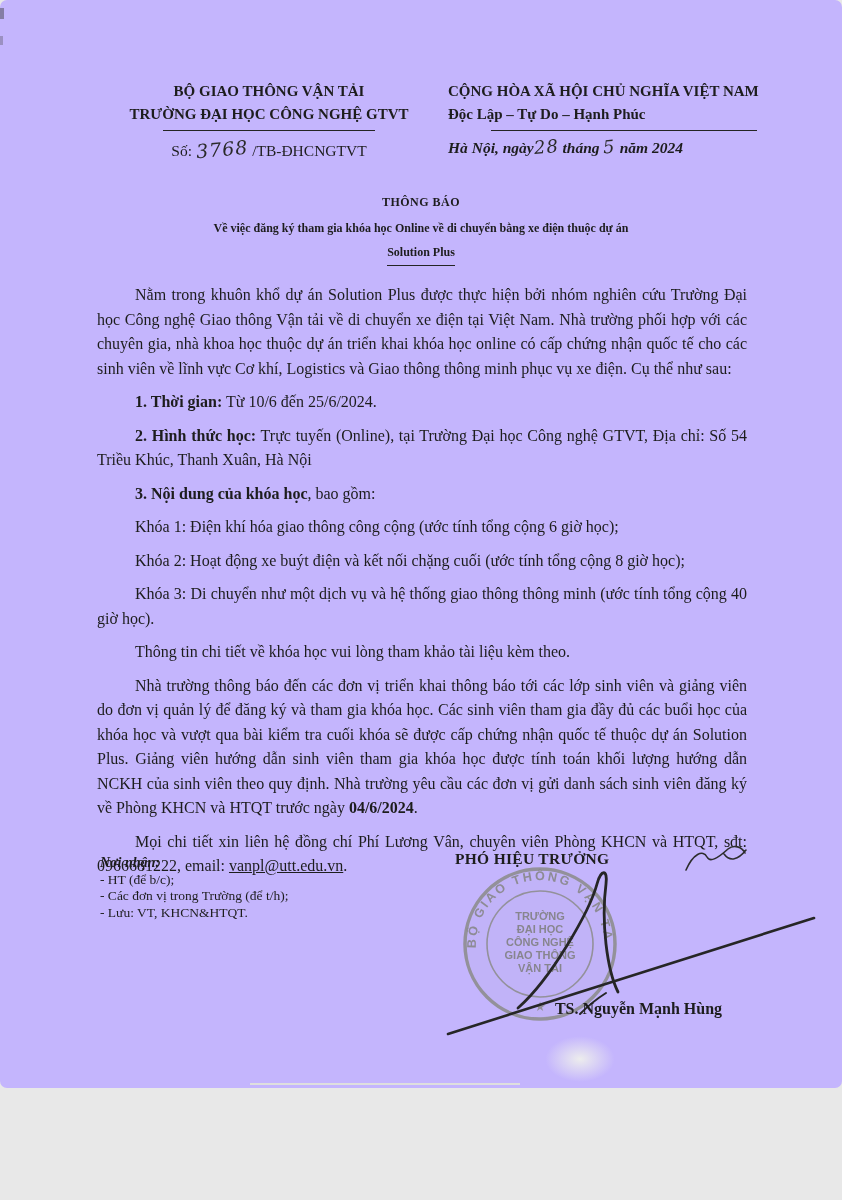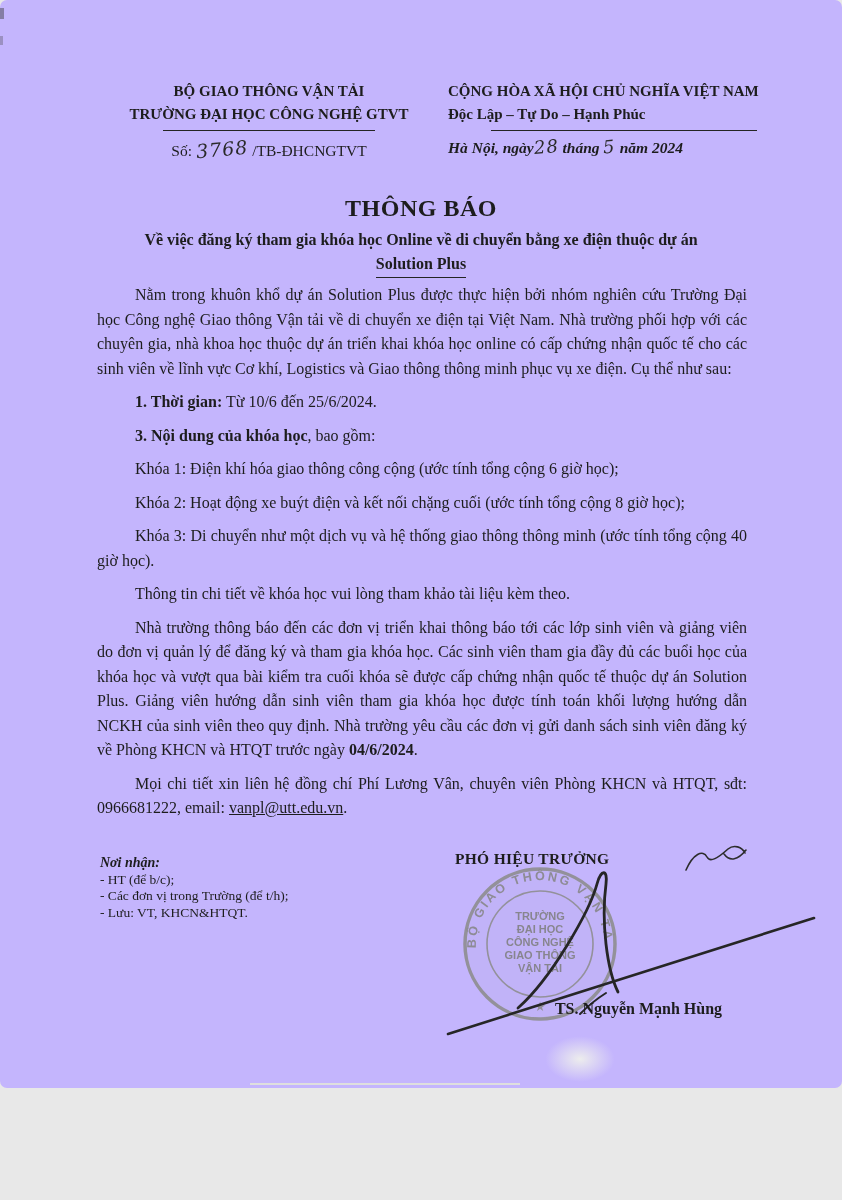--- a/index.html
+++ b/index.html
@@ -23,22 +23,22 @@
   .so-line { font-size:15.5px; margin-top:7px; }
   .hand {
     font-family:"DejaVu Serif",serif; font-style:italic;
     font-size:19px; font-weight:500; color:#2a2a2a;
     display:inline-block; transform:rotate(-5deg); letter-spacing:1px;
   }
   .date-line { font-style:italic; font-weight:600; font-size:15.5px; margin-top:5px; white-space:nowrap; }
   .date-line .hand { font-size:18px; }
   
   .title-block { position:absolute; top:195px; left:0; right:0; text-align:center; }
-  .doc-title { font-size:24px; font-weight:bold; margin:0; letter-spacing:0.5px; }
-  .doc-sub { font-size:16px; font-weight:bold; line-height:24px; margin-top:6px; }
+  .doc-title { font-size:12px; font-weight:bold; margin:0; letter-spacing:0.5px; }
+  .doc-sub { font-size:12px; font-weight:bold; line-height:24px; margin-top:6px; }
   .doc-sub .u { border-bottom:1.7px solid #242424; padding-bottom:1px; display:inline-block; }
   
   .body-text {
     position:absolute; top:274px; left:88px; width:668px;
     font-size:16px; line-height:24.5px; text-align:justify;
   }
   .body-text p { margin:9px; text-indent:38px; }
   .b { font-weight:bold; }
   .u-link { text-decoration:underline; color:#1d1d1d; }
   
@@ -90,20 +90,21 @@
     <div class="doc-title">THÔNG BÁO</div>
     <div class="doc-sub">
       <span>Về việc đăng ký tham gia khóa học Online về di chuyển bằng xe điện thuộc dự án</span><br>
       <span class="u">Solution Plus</span>
     </div>
   </div>
 
   <div class="body-text">
     <p>Nằm trong khuôn khổ dự án Solution Plus được thực hiện bởi nhóm nghiên cứu Trường Đại học Công nghệ Giao thông Vận tải về di chuyển xe điện tại Việt Nam. Nhà trường phối hợp với các chuyên gia, nhà khoa học thuộc dự án triển khai khóa học online có cấp chứng nhận quốc tế cho các sinh viên về lĩnh vực Cơ khí, Logistics và Giao thông thông minh phục vụ xe điện. Cụ thể như sau:</p>
     <p><span class="b">1. Thời gian:</span><span> Từ 10/6 đến 25/6/2024.</span></p>
+    <p><span class="b">2. Hình thức học:</span><span> Trực tuyến (Online), tại Trường Đại học Công nghệ GTVT, Địa chỉ: Số 54 Triều Khúc, Thanh Xuân, Hà Nội</span></p>
     <p><span class="b">3. Nội dung của khóa học</span><span>, bao gồm:</span></p>
     <p>Khóa 1: Điện khí hóa giao thông công cộng (ước tính tổng cộng 6 giờ học);</p>
     <p>Khóa 2: Hoạt động xe buýt điện và kết nối chặng cuối (ước tính tổng cộng 8 giờ học);</p>
     <p>Khóa 3: Di chuyển như một dịch vụ và hệ thống giao thông thông minh (ước tính tổng cộng 40 giờ học).</p>
     <p>Thông tin chi tiết về khóa học vui lòng tham khảo tài liệu kèm theo.</p>
     <p><span>Nhà trường thông báo đến các đơn vị triển khai thông báo tới các lớp sinh viên và giảng viên do đơn vị quản lý để đăng ký và tham gia khóa học. Các sinh viên tham gia đầy đủ các buổi học của khóa học và vượt qua bài kiểm tra cuối khóa sẽ được cấp chứng nhận quốc tế thuộc dự án Solution Plus. Giảng viên hướng dẫn sinh viên tham gia khóa học được tính toán khối lượng hướng dẫn NCKH của sinh viên theo quy định. Nhà trường yêu cầu các đơn vị gửi danh sách sinh viên đăng ký về Phòng KHCN và HTQT trước ngày </span><span class="b">04/6/2024</span><span>.</span></p>
     <p><span>Mọi chi tiết xin liên hệ đồng chí Phí Lương Vân, chuyên viên Phòng KHCN và HTQT, sđt: 0966681222, email: </span><a href="#" class="u-link">vanpl@utt.edu.vn</a><span>.</span></p>
   </div>
 
   <div class="recipients">

